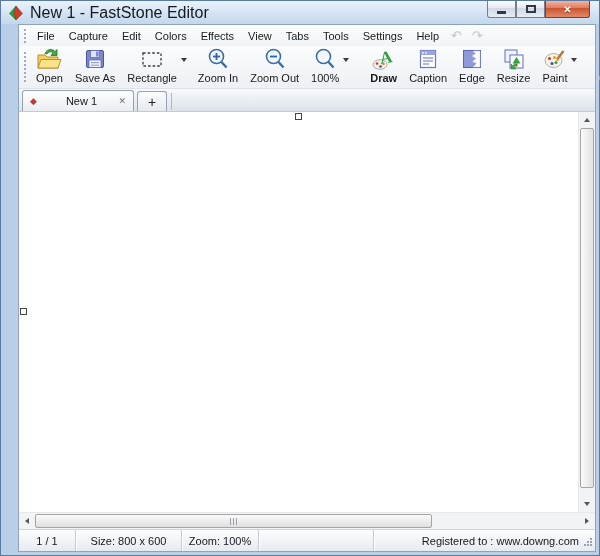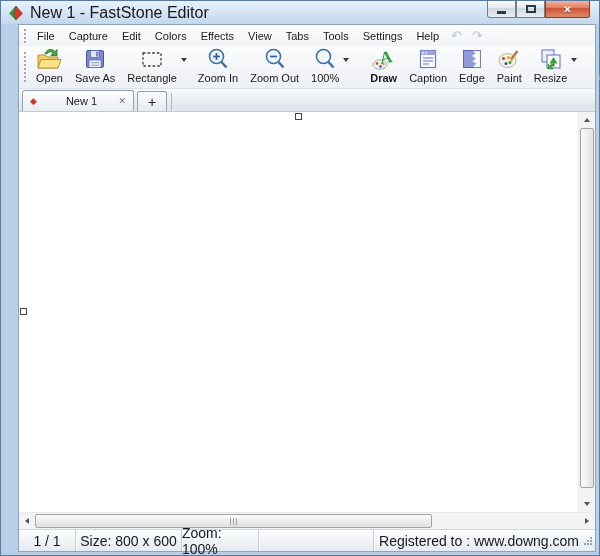--- a/index.html
+++ b/index.html
@@ -123,21 +123,21 @@
     background:linear-gradient(#fbfbfb,#dfdfdf);
     border:1px solid #a4a4a4; border-radius:2px;
     display:flex; align-items:center; justify-content:center;
   }
   .hgrip { width:8px; height:7px; background:repeating-linear-gradient(90deg,#9aa0a6 0 1px,transparent 1px 3px); }
   
   .statusbar {
     height:22px; flex:0 0 22px;
     background:linear-gradient(#fcfdfe,#e6ebf0);
     border-top:1px solid #cfd5db;
-    display:flex; align-items:stretch; font-size:14px; color:#15191e;
+    display:flex; align-items:stretch; font-size:11px; color:#15191e;
     position:relative;
   }
   .sp { display:flex; align-items:center; justify-content:center; border-right:1px solid #c6ccd2; box-shadow:1px 0 0 #fff; }
   .sp1 { width:57px; } .sp2 { width:106px; } .sp3 { width:77px; } .sp4 { width:115px; }
   .sp5 { flex:1; justify-content:flex-end; padding-right:16px; border-right:none; box-shadow:none;text-align:center; }
   .rgrip { position:absolute; right:2px; bottom:2px; }
 </style>
 </head>
 <body>
 
@@ -290,43 +290,43 @@
           <rect x="3.5" y="3.5" width="17" height="17" fill="#8f9ad8" stroke="#5a66b5"></rect>
           <path d="M13 4 H20 V20 H13 L16.5 16.5 L12.5 14.5 L16 11.5 L12 9 L15.5 6.5 Z" fill="#fdfdfd" stroke="#c8ccee" stroke-width="0.5"></path>
         </svg>
           </span>
         <span class="lbl">Edge</span>
       </div>
 
       <div class="tbtn">
         <span>
             <svg width="24" height="24" viewBox="0 0 24 24">
+          <rect x="3" y="3" width="12" height="12" fill="#eef2fb" stroke="#7a86c8" stroke-width="1.2"></rect>
+          <rect x="8" y="8" width="13" height="13" fill="#f8fafe" stroke="#7a86c8" stroke-width="1.2"></rect>
+          <path d="M14.5 10 L18.5 16.5 H10.5 Z" fill="#3aa03a"></path>
+          <rect x="13.7" y="16.5" width="1.7" height="3" fill="#7a5a2a"></rect>
+          <path d="M9 17 L9 22 L14 22 L12.3 20.3 L14.5 18 L13 16.5 L10.8 18.8 Z" fill="#44aa44" stroke="#227722" stroke-width="0.5"></path>
+        </svg>
+          </span>
+        <span class="lbl">Resize</span>
+      </div>
+
+      <div class="tbtn">
+        <span>
+            <svg width="24" height="24" viewBox="0 0 24 24">
           <ellipse cx="10.5" cy="13.5" rx="8.5" ry="7" fill="#f5f1e8" stroke="#b0a890" stroke-width="0.9"></ellipse>
           <circle cx="6.5" cy="11.5" r="1.5" fill="#d03a2a"></circle>
           <circle cx="9" cy="16.5" r="1.5" fill="#2a55c0"></circle>
           <circle cx="13" cy="15.5" r="1.5" fill="#3aa03a"></circle>
           <circle cx="11.5" cy="10.5" r="1.5" fill="#e0a020"></circle>
           <line x1="20.5" y1="4" x2="14" y2="12.5" stroke="#b07a3a" stroke-width="2.4"></line>
           <path d="M14.8 11.5 L12.5 15 L16 13.2 Z" fill="#e8882a"></path>
         </svg>
           </span>
         <span class="lbl">Paint</span>
-      </div>
-
-      <div class="tbtn">
-        <span>
-            <svg width="24" height="24" viewBox="0 0 24 24">
-          <rect x="3" y="3" width="12" height="12" fill="#eef2fb" stroke="#7a86c8" stroke-width="1.2"></rect>
-          <rect x="8" y="8" width="13" height="13" fill="#f8fafe" stroke="#7a86c8" stroke-width="1.2"></rect>
-          <path d="M14.5 10 L18.5 16.5 H10.5 Z" fill="#3aa03a"></path>
-          <rect x="13.7" y="16.5" width="1.7" height="3" fill="#7a5a2a"></rect>
-          <path d="M9 17 L9 22 L14 22 L12.3 20.3 L14.5 18 L13 16.5 L10.8 18.8 Z" fill="#44aa44" stroke="#227722" stroke-width="0.5"></path>
-        </svg>
-          </span>
-        <span class="lbl">Resize</span>
       </div>
       <span class="dd"></span>
 
       <span class="sep"></span>
 
       <div class="tbtn disabled">
         <span>
             <svg width="24" height="24" viewBox="0 0 24 24">
           <path d="M7.5 3 V16.5 H21" fill="none" stroke="#b8bcc0" stroke-width="2"></path>
           <path d="M3 7.5 H16.5 V21" fill="none" stroke="#b8bcc0" stroke-width="2"></path>

